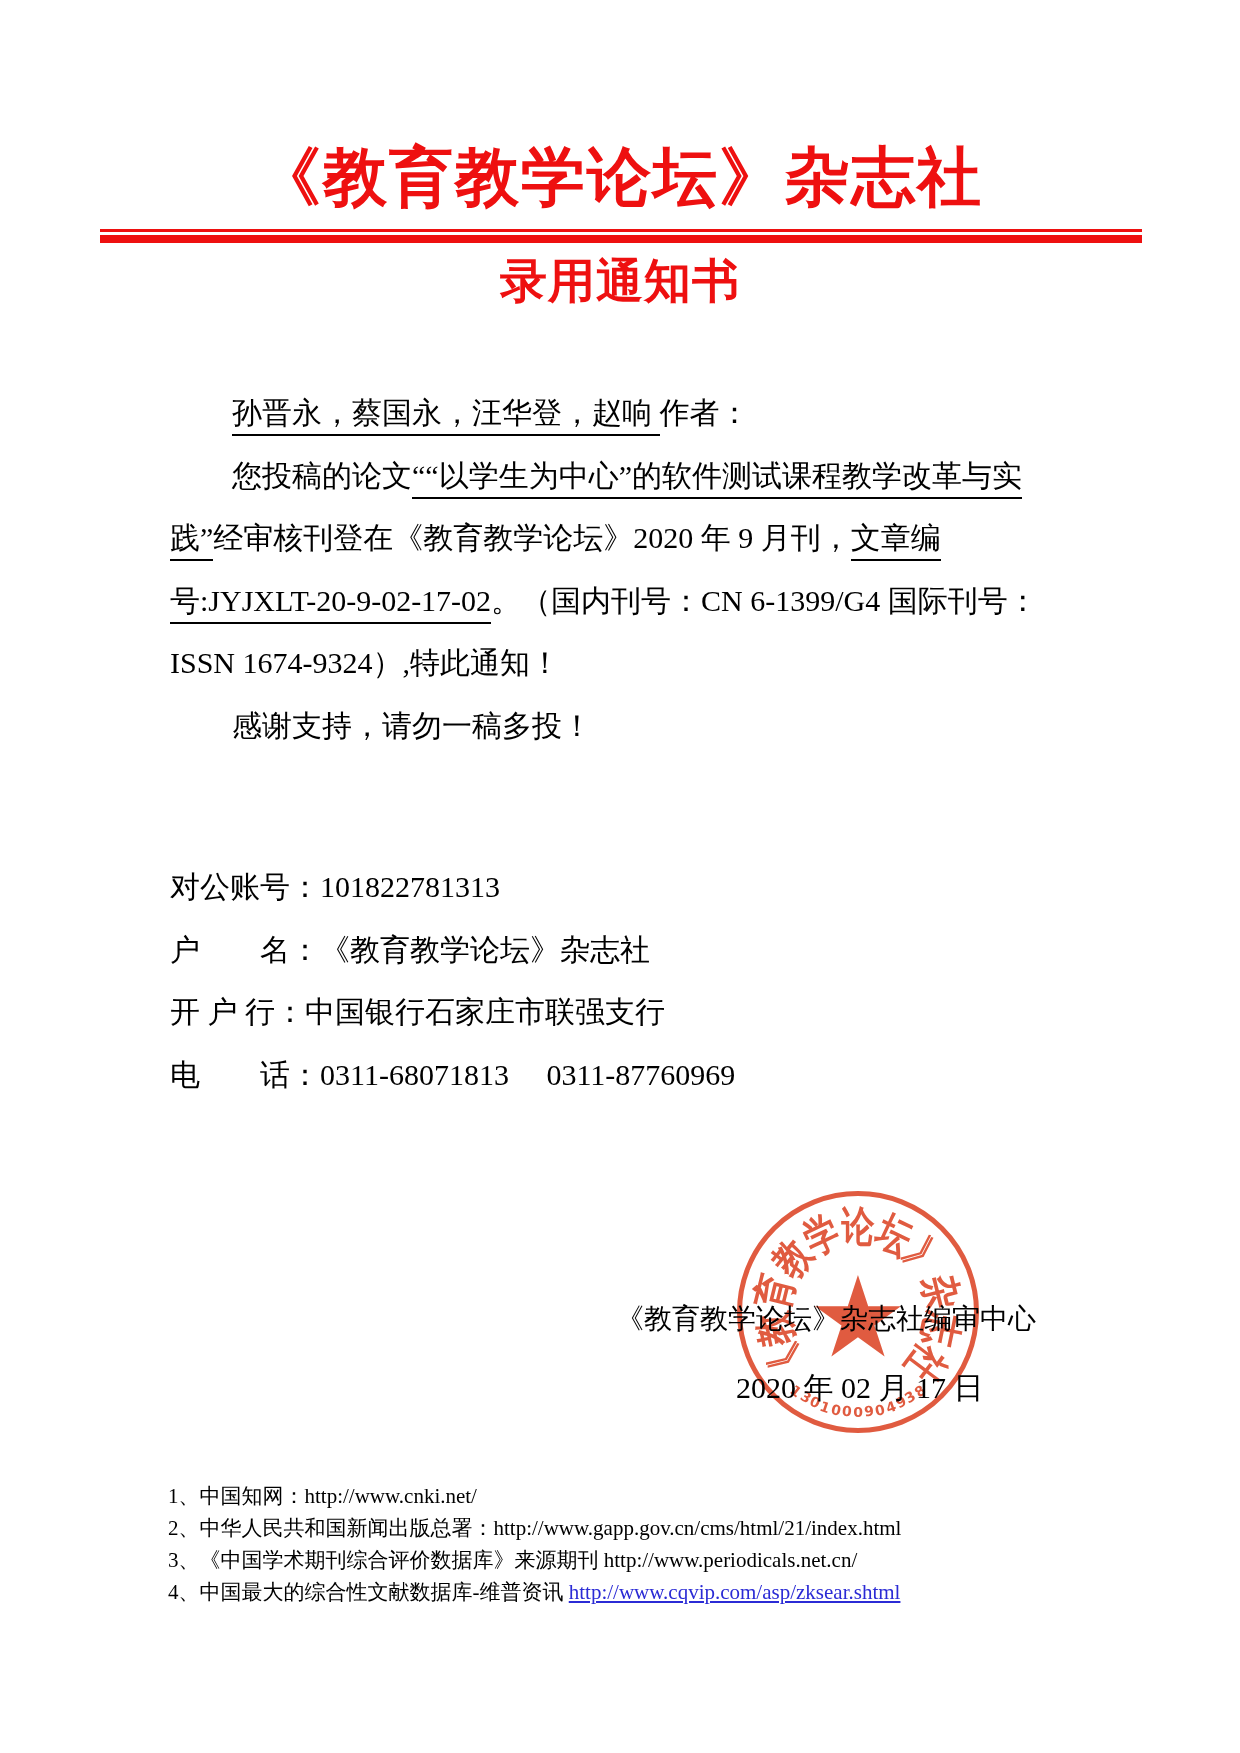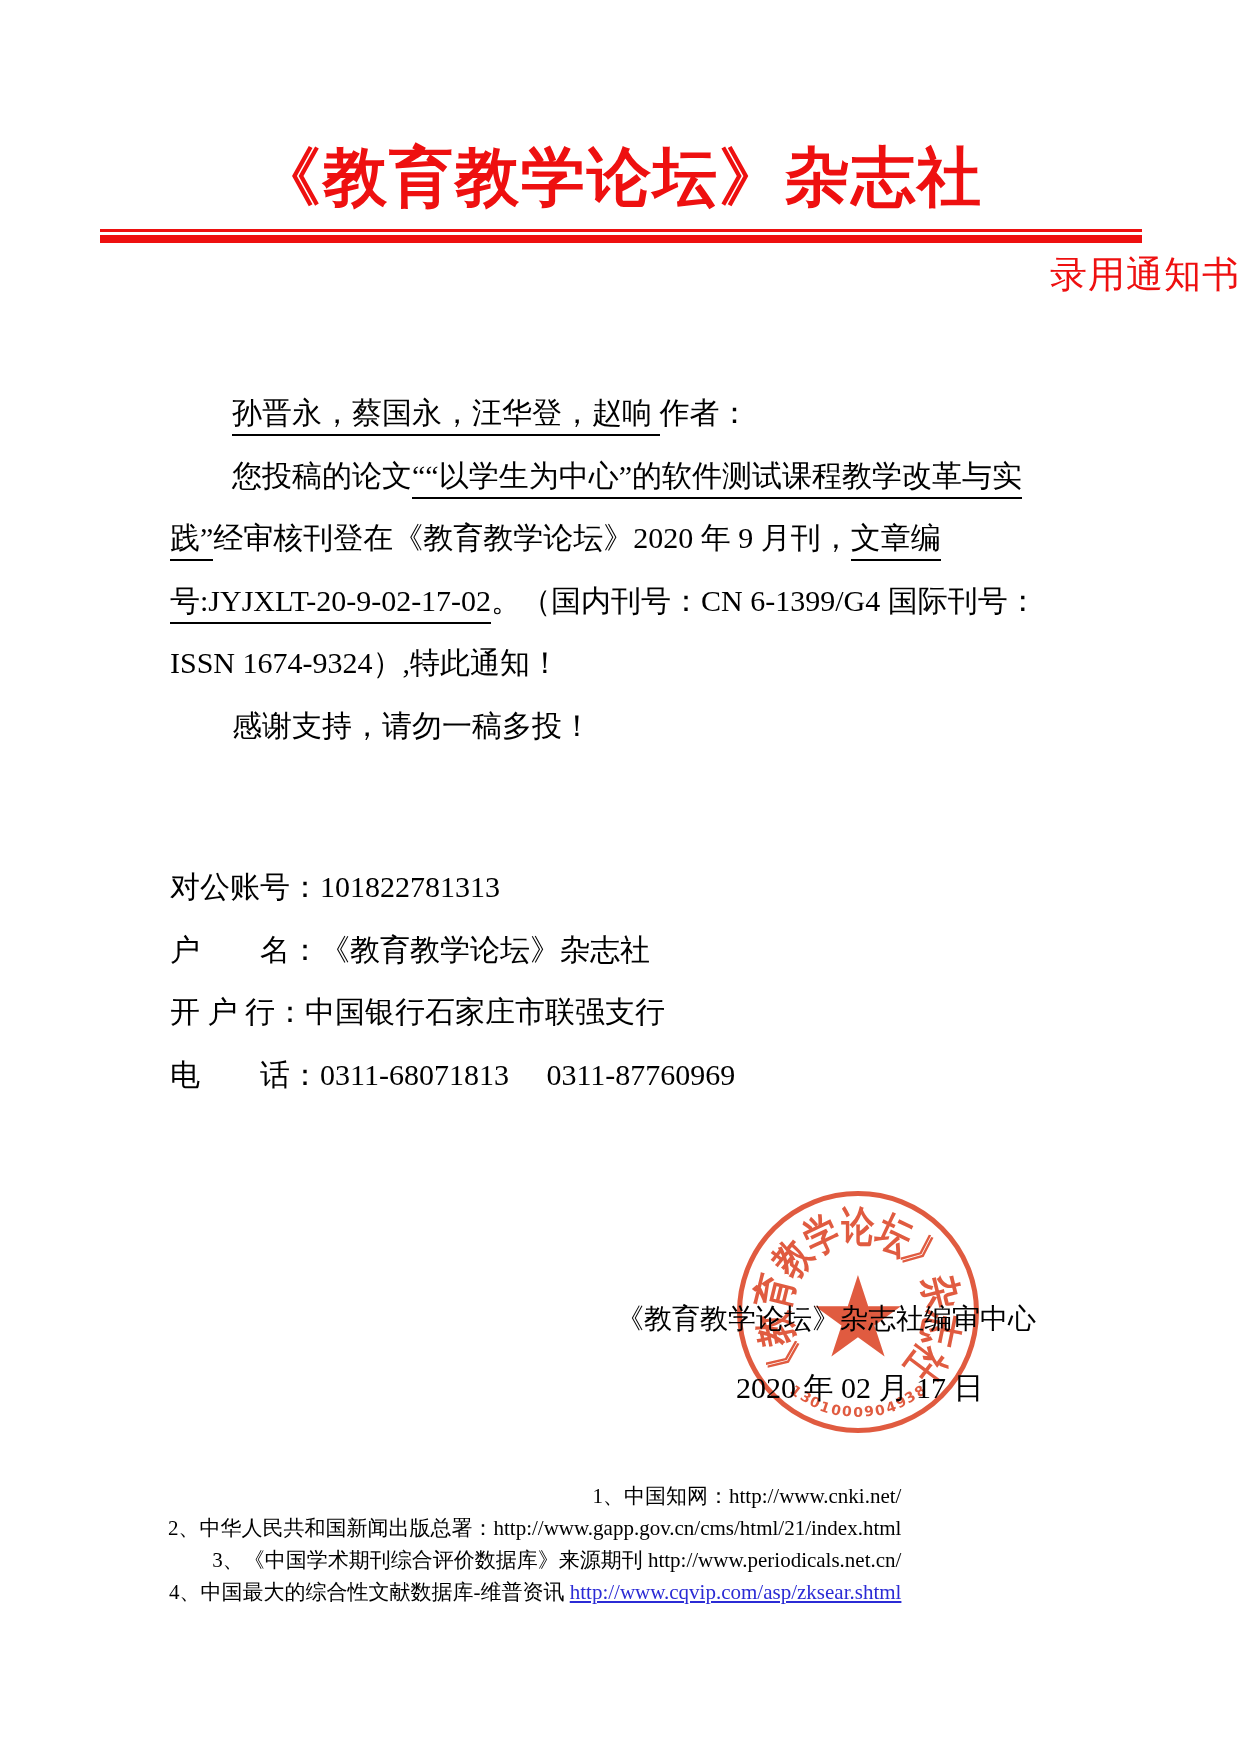--- a/index.html
+++ b/index.html
@@ -16,22 +16,22 @@
   
   .pub-title{
     top:134px;left:0;width:100%;text-align:center;
     font-size:64px;font-weight:bold;color:var(--red);letter-spacing:2px;
     white-space:nowrap;
   }
   .sep{top:229px;left:100px;right:98px;}
   .sep-thin{height:3px;background:var(--red);margin-bottom:3px;}
   .sep-thick{height:8px;background:var(--red);}
   .doc-title{
-    top:250px;left:0;width:100%;text-align:right;
-    font-size:37px;font-weight:normal;color:var(--red);letter-spacing:1px;
+    top:250px;left:0;width:100%;text-align:center;
+    font-size:47px;font-weight:bold;color:var(--red);letter-spacing:1px;
     white-space:nowrap;
   }
   
   .content{top:382px;left:170px;width:920px;font-size:30px;line-height:62.5px;}
   .line{white-space:nowrap;height:62.5px;}
   .indent{padding-left:62px;}
   .u{border-bottom:2px solid #000;padding-bottom:5px;}
   .bank{top:856px;left:170px;width:920px;font-size:30px;line-height:62.5px;}
   
   .stamp{
@@ -53,21 +53,21 @@
     line-height:1;font-family:"DejaVu Sans",sans-serif;
   }
   .signature{
     top:1300px;left:616px;font-size:28px;white-space:nowrap;z-index:5;
   }
   .date{
     top:1368px;left:736px;font-size:30px;white-space:nowrap;z-index:5;
   }
   
   .footer{top:1480px;left:168px;font-size:21px;line-height:32px;z-index:5;}
-  .f-item{white-space:nowrap;text-align:right;}
+  .f-item{white-space:nowrap;}
   .f-url{color:#000;text-decoration:none;}
   .f-url.blue{color:var(--link);text-decoration:underline;}
 </style>
 </head>
 <body>
 
 <div class="abs pub-title">《教育教学论坛》杂志社</div>
 
 <div class="abs sep">
   <div class="sep-thin"></div>

